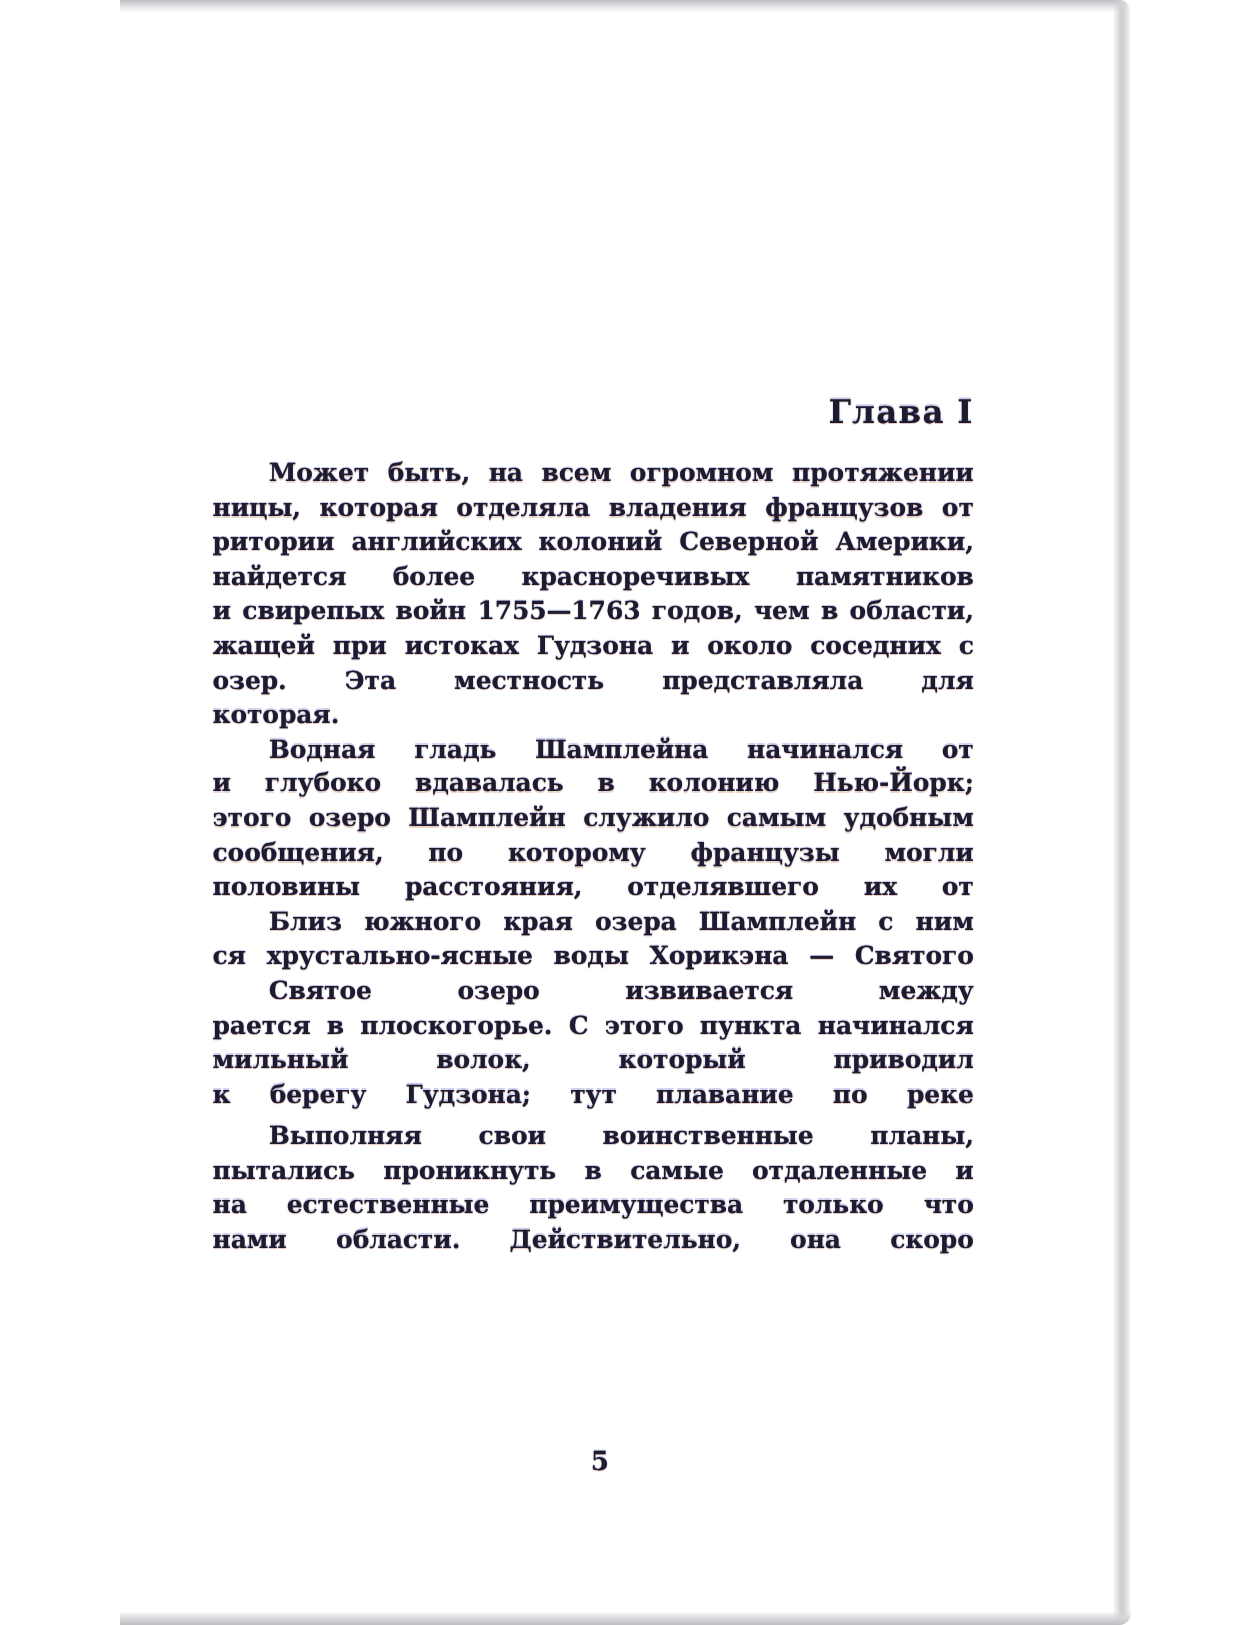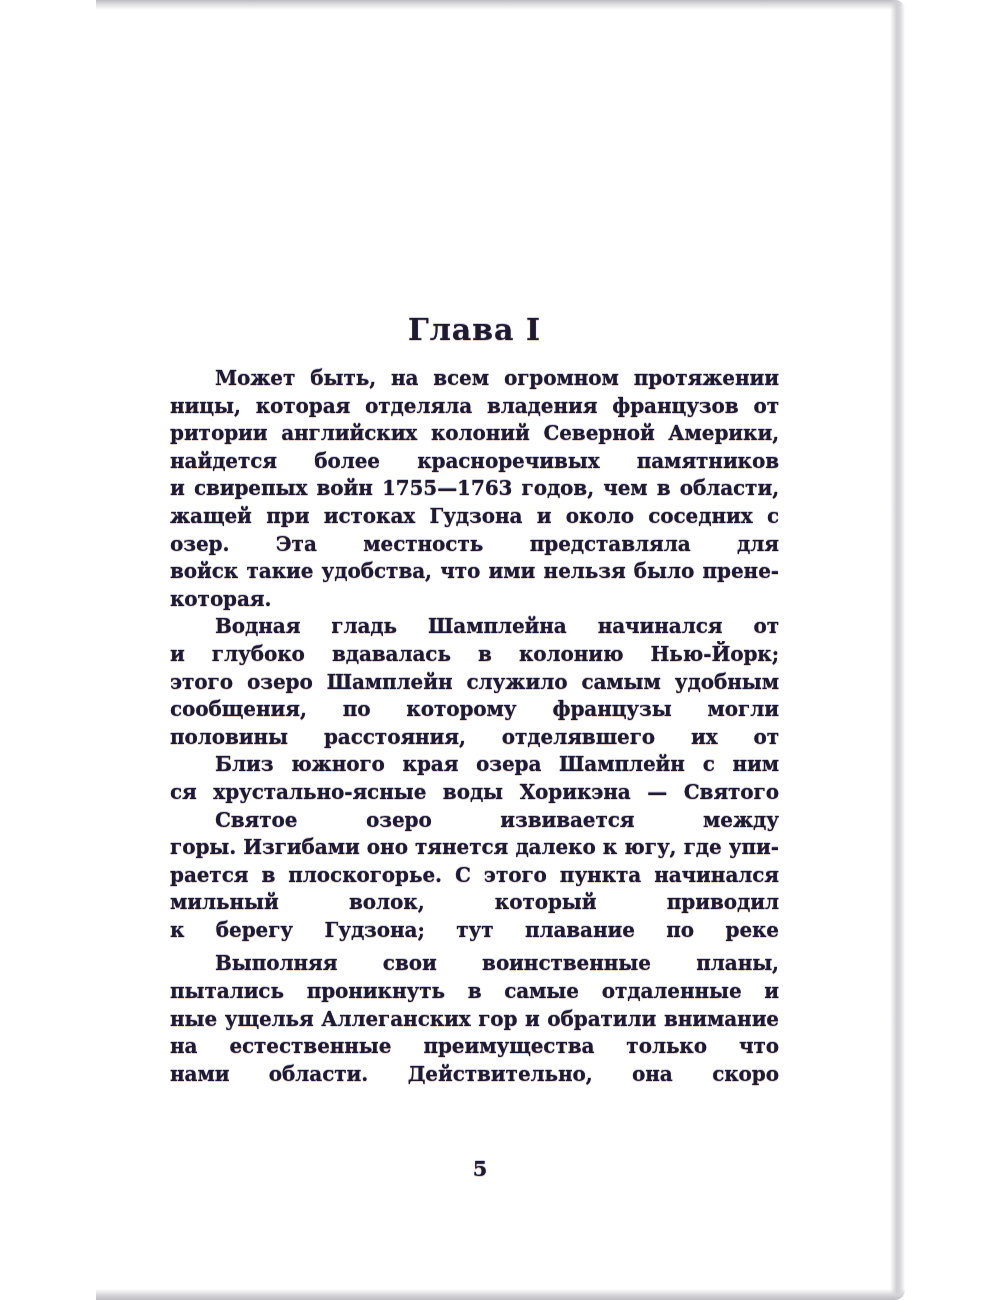--- a/index.html
+++ b/index.html
@@ -54,23 +54,23 @@
       0 0 1px rgba(28, 24, 58, 0.55);
   }
   .text-block {
     position: absolute;
     left: 74px;   
     top: 316px;
     width: 609px;
   }
   .chapter {
     margin: 0 0 21px 0;
-    font-size: 30px;
+    font-size: 26px;
     line-height: 28px;
-    text-align: center;
+    text-align: right;
     letter-spacing: 1px;
   }
   .paras {
     width: 609px;
   }
   .para {
     margin: 0;
   }
   .para:nth-child(5) {
     margin-top: 6px;
@@ -114,45 +114,42 @@
       <h1 class="chapter ink">Глава I</h1>
       <div class="paras">
           <div class="para">
             <div class="line ink first">Может быть, на всем огромном протяжении гра-</div>
             <div class="line ink">ницы, которая отделяла владения французов от тер-</div>
             <div class="line ink">ритории английских колоний Северной Америки, не</div>
             <div class="line ink">найдется более красноречивых памятников жестоких</div>
             <div class="line ink">и свирепых войн 1755—1763 годов, чем в области, ле-</div>
             <div class="line ink">жащей при истоках Гудзона и около соседних с ними</div>
             <div class="line ink">озер. Эта местность представляла для передвижения</div>
-            <div class="line ink">войск такие удобства, что ими нельзя было прене-</div>
             <div class="line ink short-last">которая.</div>
           </div>
           <div class="para">
             <div class="line ink first">Водная гладь Шамплейна начинался от Канады</div>
             <div class="line ink">и глубоко вдавалась в колонию Нью-Йорк; вследствие</div>
             <div class="line ink">этого озеро Шамплейн служило самым удобным путем</div>
             <div class="line ink">сообщения, по которому французы могли проплыть до</div>
             <div class="line ink">половины расстояния, отделявшего их от неприятеля.</div>
           </div>
           <div class="para">
             <div class="line ink first">Близ южного края озера Шамплейн с ним сливают-</div>
             <div class="line ink">ся хрустально-ясные воды Хорикэна — Святого озера.</div>
           </div>
           <div class="para">
             <div class="line ink first">Святое озеро извивается между бесчисленными</div>
-            <div class="line ink">горы. Изгибами оно тянется далеко к югу, где упи-</div>
             <div class="line ink">рается в плоскогорье. С этого пункта начинался много-</div>
             <div class="line ink">мильный волок, который приводил путешественника</div>
             <div class="line ink">к берегу Гудзона; тут плавание по реке становилось</div>
           </div>
           <div class="para">
             <div class="line ink first">Выполняя свои воинственные планы, французы</div>
             <div class="line ink">пытались проникнуть в самые отдаленные и недоступ-</div>
-            <div class="line ink">ные ущелья Аллеганских гор и обратили внимание</div>
             <div class="line ink">на естественные преимущества только что описанной</div>
             <div class="line ink">нами области. Действительно, она скоро превратилась</div>
           </div>
         </div>
     </div>
 
     <div class="folio ink">5</div>
   </div>
 </div>
 

